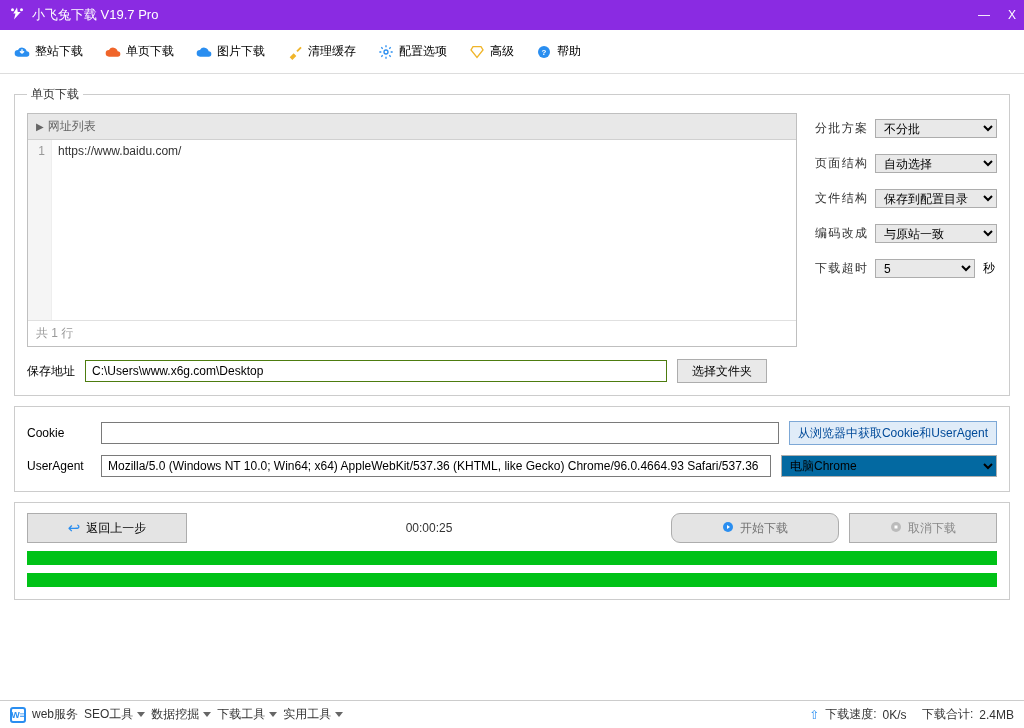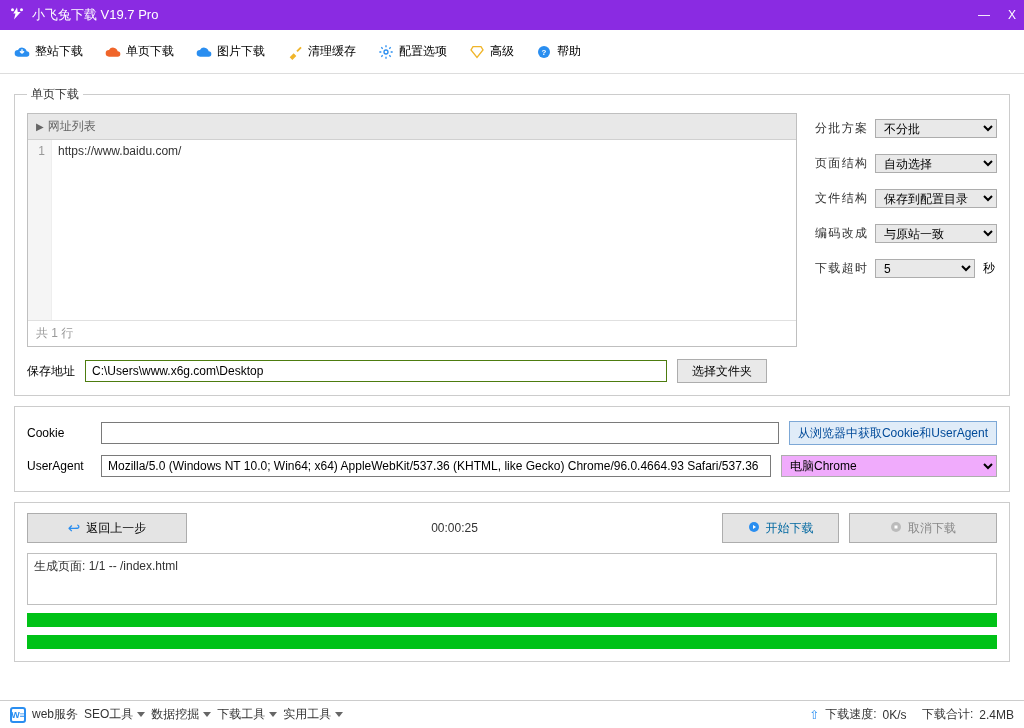--- a/index.html
+++ b/index.html
@@ -37,27 +37,27 @@
 .saverow { display: flex; align-items: center; gap: 10px; margin-top: 12px; }
 .saverow label { }
 .saverow input { flex: 1; height: 22px; border: 1px solid #4d7c0f; padding: 0 6px; max-width: 582px; }
 .btn { height: 24px; border: 1px solid #adadad; background: #e9e9e9; padding: 0 14px; cursor: pointer; display:inline-flex; align-items:center; gap:4px; }
 
 .section2 { border:1px solid #ccc; padding: 14px 12px; margin-bottom:10px; }
 .formrow { display:flex; align-items:center; gap:10px; margin-bottom:10px; }
 .formrow:last-child { margin-bottom:0; }
 .formrow .lbl { width: 64px; }
 .formrow input { height:22px; border:1px solid #7a7a7a; padding:0 6px; }
-.formrow select { height:22px; border:1px solid #adadad; background:#f0abfc; padding:0 4px; }
+.formrow select { height:22px; border:1px solid #adadad; background:#0369a1; padding:0 4px; }
 
 .section3 { border:1px solid #ccc; padding: 10px 12px 12px 12px; }
 .actrow { display:flex; align-items:center; gap:10px; }
 .bigbtn { height:30px; border:1px solid #adadad; background:#e4e4e4; display:inline-flex; align-items:center; justify-content:center; gap:6px; cursor:pointer; font-size:13px; }
 .bigbtn.back { width:160px; }
-.bigbtn.start { width:117px; color:#0369a1; }
+.bigbtn.start { width:168px; color:#737373;border-radius:9px; }
 .bigbtn.cancel { width:148px; color:#888; }
 .timer { flex:1; text-align:center; color:#333; }
 
 .logbox { border:1px solid #bfbfbf; height:52px; margin-top:10px; padding:4px 6px; background:#fff; color:#333; }
 
 .progress { height:14px; background:#00c217; margin-top:8px; }
 
 .statusbar { position:absolute; bottom:0; left:0; right:0; height:28px; border-top:1px solid #ccc; display:flex; align-items:center; padding:0 10px; gap:6px; background:#fff; }
 .statusbar .sitem { display:flex; align-items:center; gap:4px; cursor:pointer; color:#333; }
 .statusbar .spacer { flex:1; }
@@ -227,23 +227,20 @@
       </div>
       <div class="bigbtn cancel">
         <span><svg width="12" height="12" viewBox="0 0 24 24">
               <circle cx="12" cy="12" r="10" fill="#bbb"></circle>
               <rect x="9" y="9" width="6" height="6" fill="#fff"></rect>
             </svg></span>
         <span>取消下载</span>
       </div>
     </div>
 
-    <div class="logbox">
-      <div>生成页面: 1/1  --  /index.html</div>
-    </div>
 
     <div class="progress"></div>
     <div class="progress"></div>
   </div>
 
 </div>
 
 <div class="statusbar">
   <span class="webicon">W≡</span>
   <span class="sitem">

